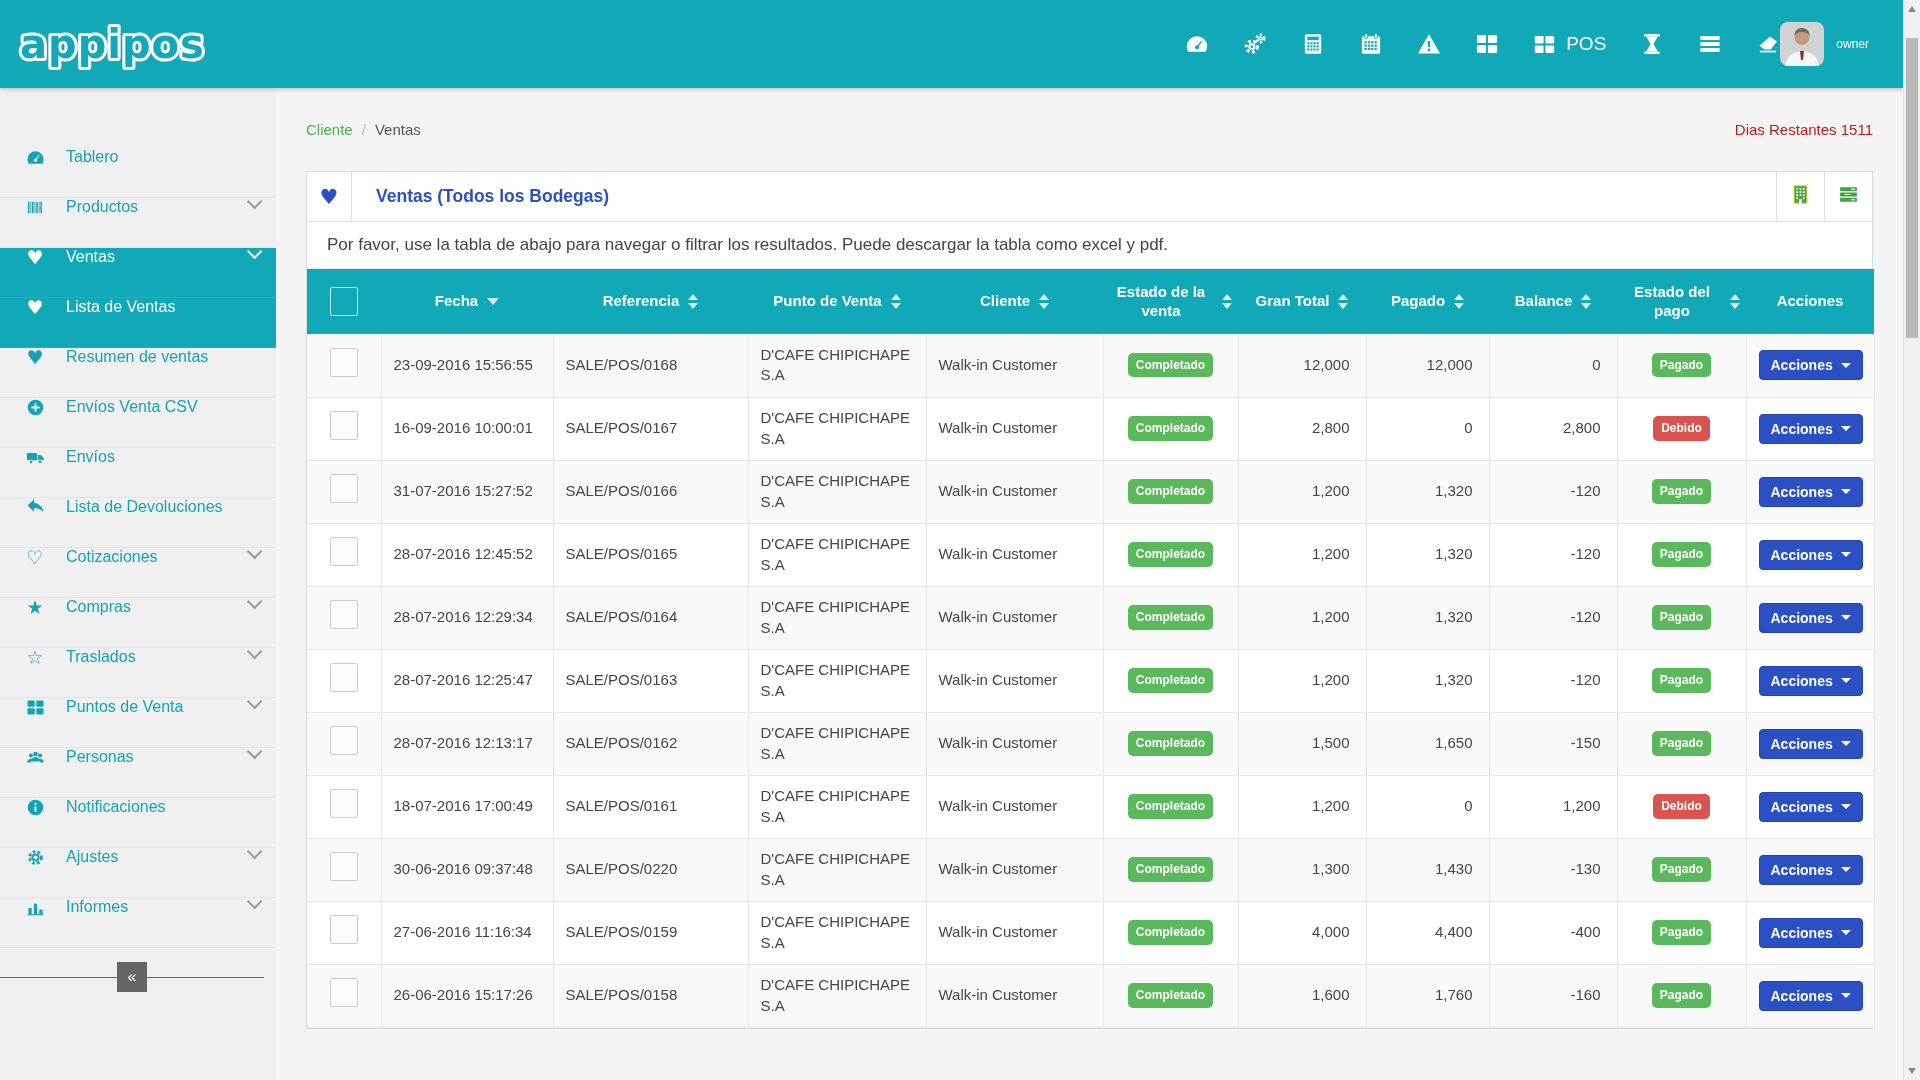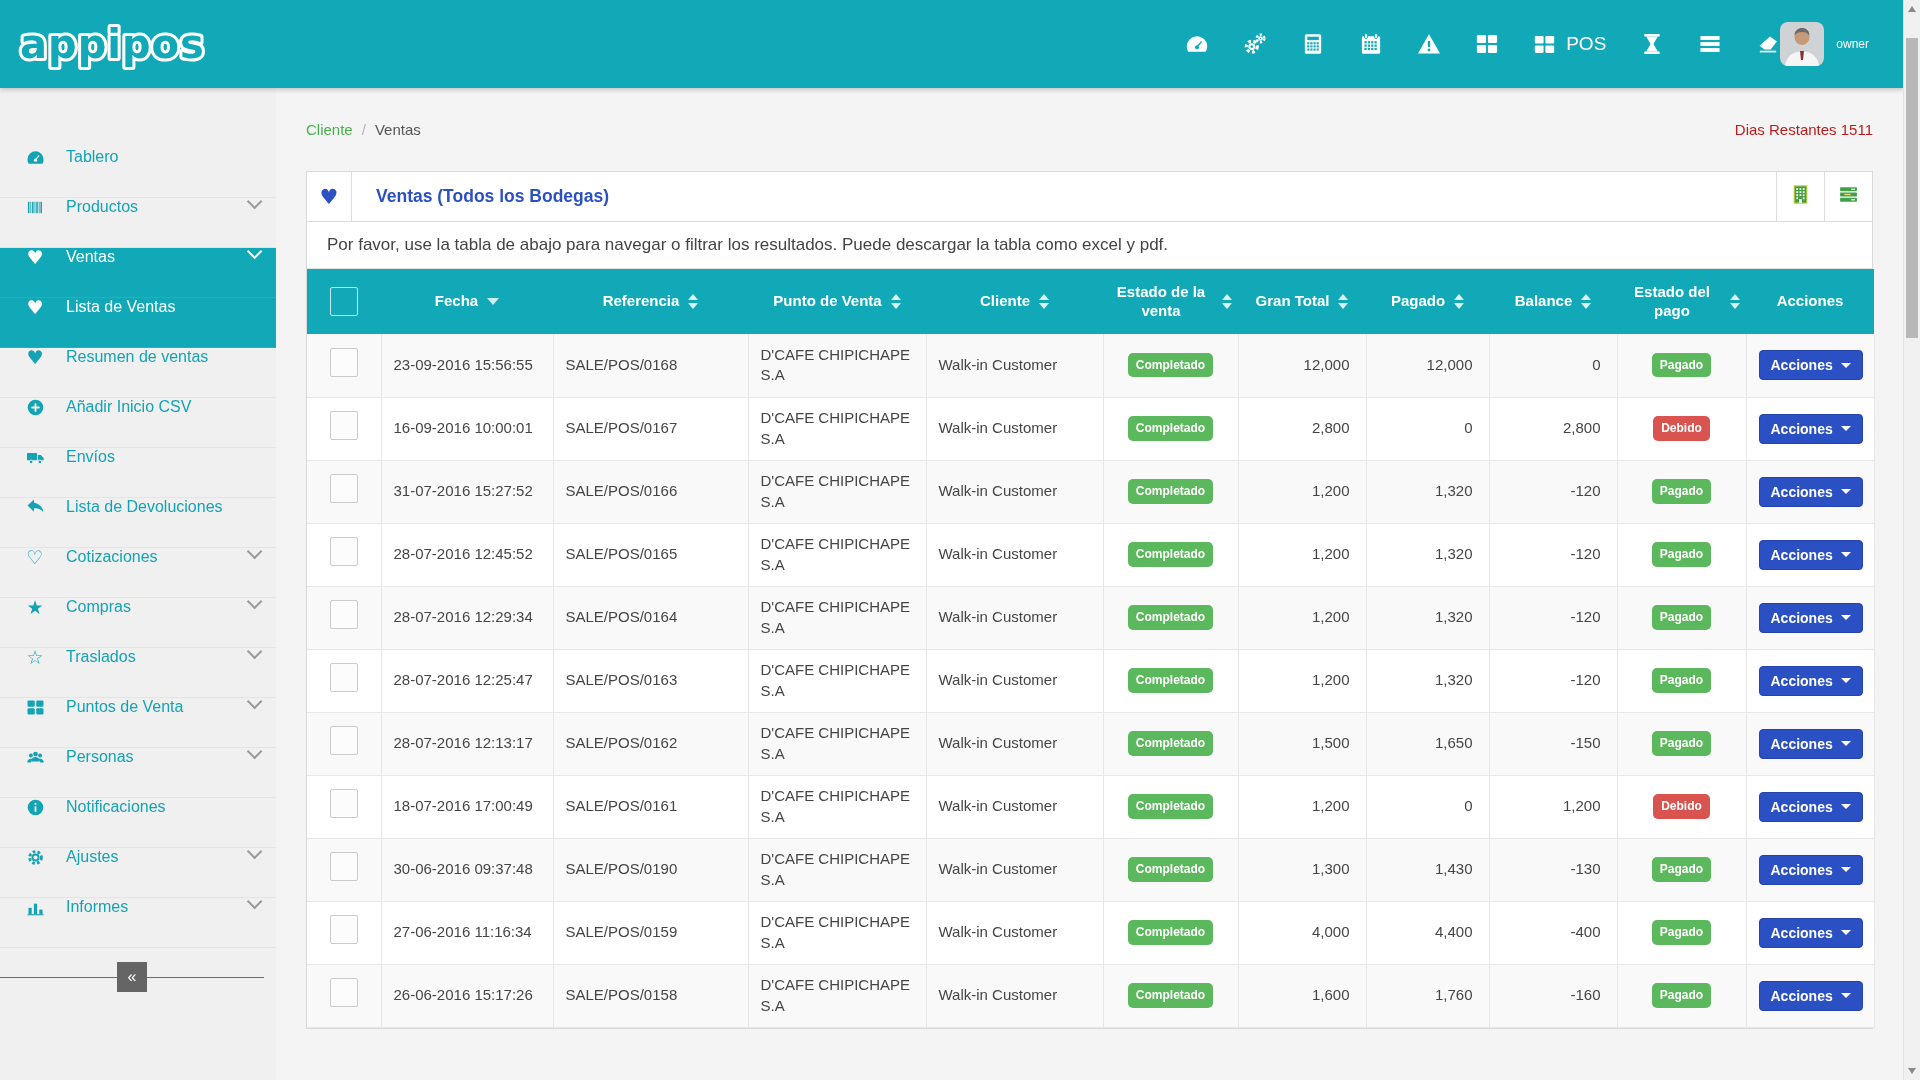--- a/index.html
+++ b/index.html
@@ -296,21 +296,21 @@
   </div>
 
   <div class="side-item">
     <span class="si-icon">
             <svg viewBox="0 0 20 20">
               <circle cx="10" cy="10" r="8.2" fill="currentColor"></circle>
               <rect x="9" y="5.6" width="2" height="8.8" rx=".5" fill="var(--contrast,#fff)"></rect>
               <rect x="5.6" y="9" width="8.8" height="2" rx=".5" fill="var(--contrast,#fff)"></rect>
             </svg>
           </span>
-    <span class="si-label">Añadir Inicio CSV</span>
+    <span class="si-label">Envíos Venta CSV</span>
 
   </div>
 
   <div class="side-item">
     <span class="si-icon">
             <svg viewBox="0 0 20 20" fill="currentColor">
               <rect x="1" y="5.2" width="10.6" height="7.6" rx=".8"></rect>
               <path d="M12.4 7.4h3.2l3 3.2v2.2h-6.2z"></path>
               <circle cx="5.4" cy="14.6" r="1.9" stroke="var(--contrast,#fff)" stroke-width="1"></circle>
               <circle cx="14.6" cy="14.6" r="1.9" stroke="var(--contrast,#fff)" stroke-width="1"></circle>
@@ -736,21 +736,21 @@
       <button class="btn-actions">
         <span class="ab-label">Acciones</span>
         <span class="caret"></span>
       </button>
     </td>
   </tr>
 
   <tr>
     <td class="c-check"><span class="checkbox"></span></td>
     <td class="c-date">30-06-2016 09:37:48</td>
-    <td class="c-ref">SALE/POS/0190</td>
+    <td class="c-ref">SALE/POS/0220</td>
     <td class="c-pos">D'CAFE CHIPICHAPE S.A</td>
     <td class="c-cust">Walk-in Customer</td>
     <td class="c-status"><span class="badge sale-badge" style="background: rgb(92, 184, 92);">Completado</span></td>
     <td class="c-total c-num">1,300</td>
     <td class="c-paid c-num">1,430</td>
     <td class="c-balance c-num">-130</td>
     <td class="c-paystatus"><span class="badge pay-badge" style="background: rgb(92, 184, 92);">Pagado</span></td>
     <td class="c-actions">
       <button class="btn-actions">
         <span class="ab-label">Acciones</span>

